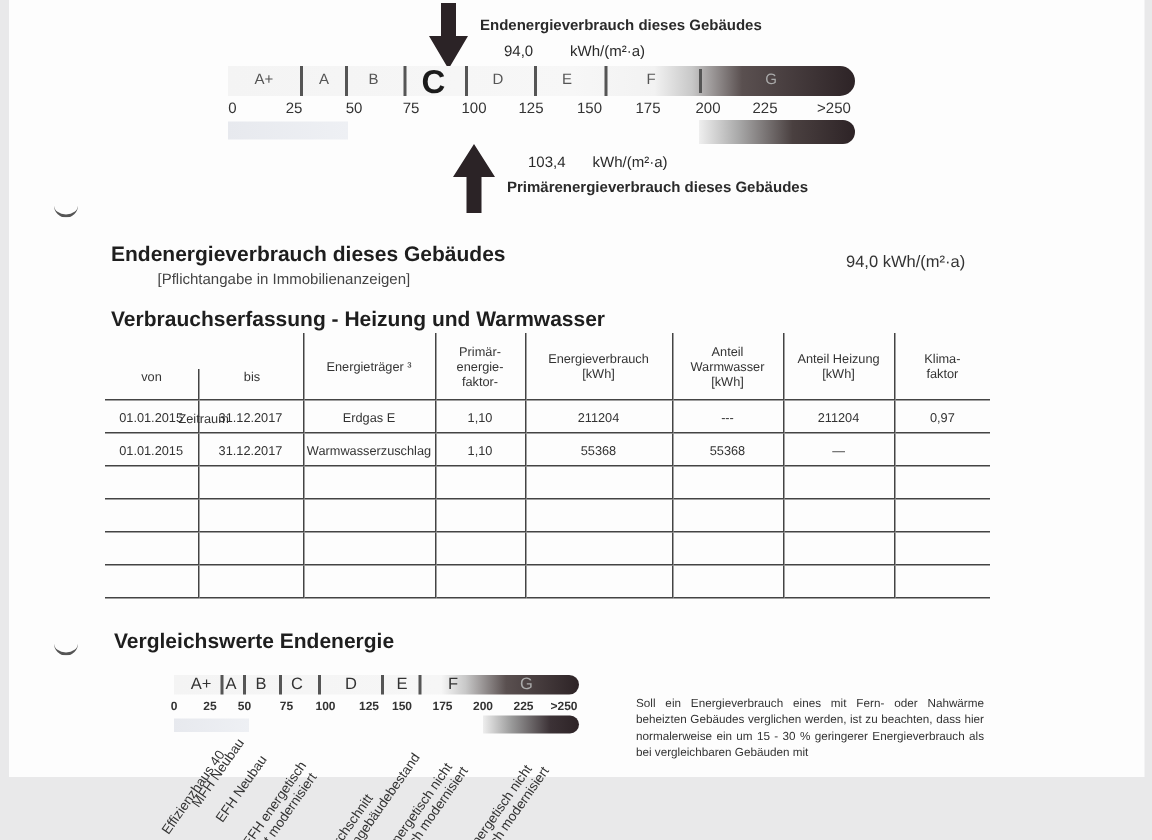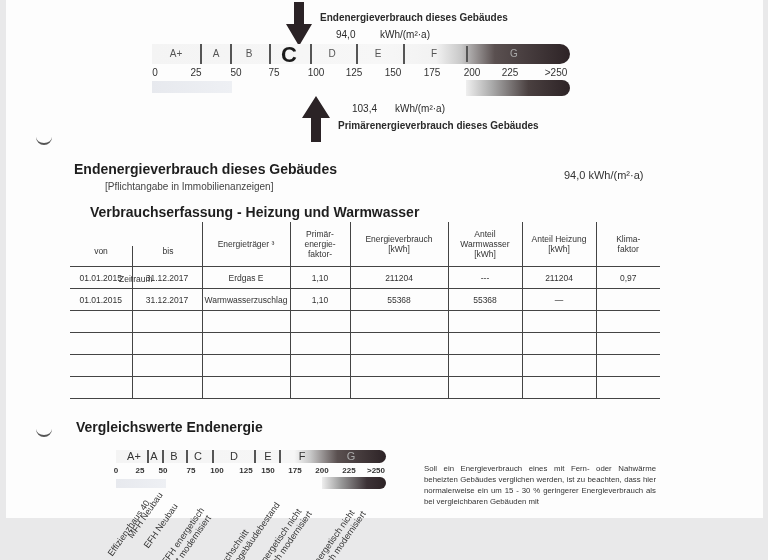--- a/index.html
+++ b/index.html
@@ -119,21 +119,21 @@
     </svg>
     <div class="lbl" style="left:346px;top:103px;">103,4</div>
     <div class="lbl" style="left:389px;top:103px;">kWh/(m²·a)</div>
     <div class="lbl" style="left:332px;top:120px;font-weight:bold;">Primärenergieverbrauch dieses Gebäudes</div>
   </div>
 
   <h2 class="sec" style="left:68px;top:161px;">Endenergieverbrauch dieses Gebäudes</h2>
   <div class="sub" style="left:68px;top:181px;margin-left:31px;">[Pflichtangabe in Immobilienanzeigen]</div>
   <div class="sub" style="left:558px;top:169px;font-size:11px;color:#333;">94,0 kWh/(m²·a)</div>
 
-  <h2 class="sec" style="left:68px;top:204px;margin-left:16px;">Verbrauchserfassung - Heizung und Warmwasser</h2>
+  <h2 class="sec" style="left:68px;top:204px;">Verbrauchserfassung - Heizung und Warmwasser</h2>
 
   <table class="cons">
     <colgroup>
       <col style="width:62px">
         <col style="width:70px">
         <col style="width:88px">
       <col style="width:60px">
         <col style="width:98px">
         <col style="width:74px">
       <col style="width:74px">

